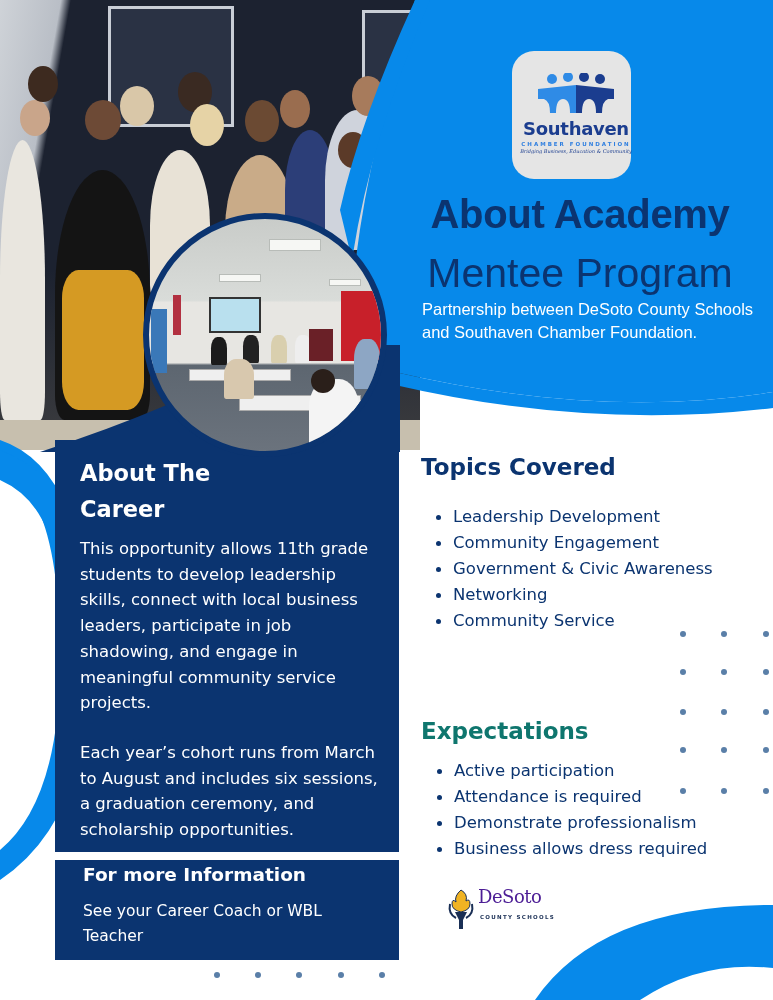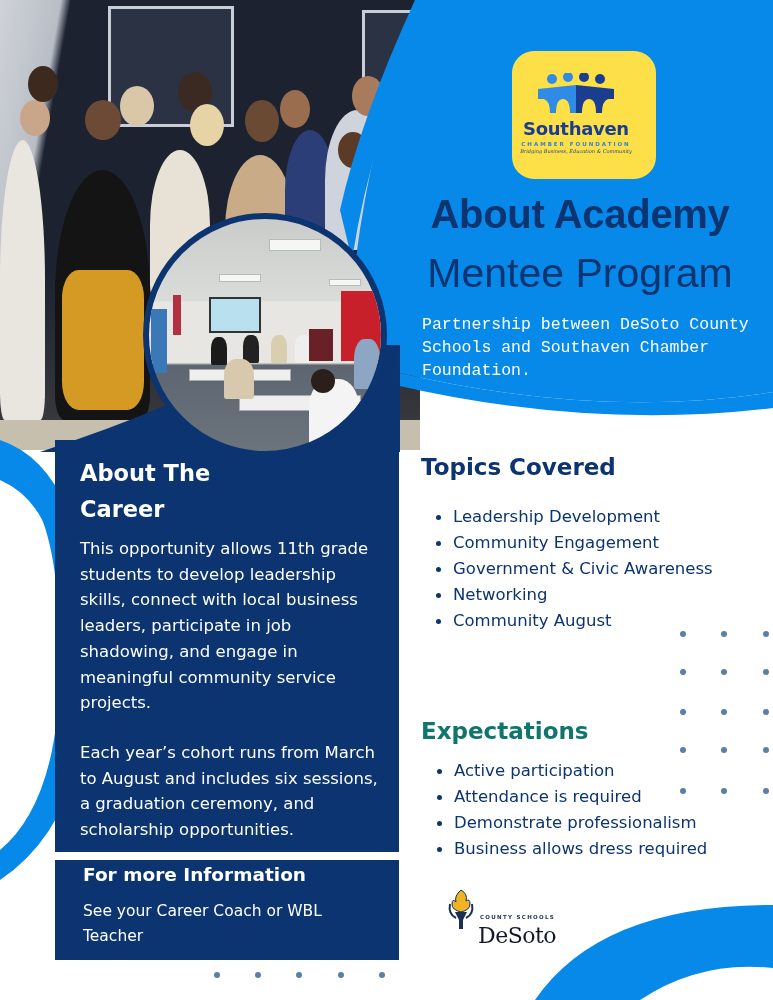--- a/index.html
+++ b/index.html
@@ -9,29 +9,29 @@
   
   .photo-bg { left:0; top:0; width:420px; height:450px; overflow:hidden;
     background:
       linear-gradient(180deg, rgba(20,28,45,0) 60%, rgba(120,110,90,0.35) 100%),
       linear-gradient(100deg, #cfd3d8 0px, #b9bec6 60px, #1c2230 70px, #1c2230 100%);
   }
   .photo-window { position:absolute; border:3px solid #c9ced6; background:#2a3244; }
   .person { position:absolute; border-radius:50% 50% 10% 10%; }
   .head { position:absolute; border-radius:50%; }
 
-  .logo-box { left:512px; top:51px; width:144px; height:128px; background:#fde047; border-radius:22px; }
+  .logo-box { left:512px; top:51px; width:119px; height:128px; background:#e5e5e5; border-radius:22px; }
   .logo-word { position:absolute; left:0; width:128px; text-align:center; }
   .logo-name { top:67px; font-family:"DejaVu Sans", sans-serif; font-weight:bold; font-size:18px; color:#1b3d8f; letter-spacing:-0.3px; }
   .logo-sub { top:90px; font-size:5.5px; color:#2f7fe0; letter-spacing:2px; font-weight:bold; }
   .logo-tag { top:97px; font-size:5px; color:#1b3d8f; font-style:italic; font-family:"DejaVu Serif", serif; }
 
   .title-1 { left:400px; top:192px; width:360px; text-align:center; font-family:"Liberation Sans", sans-serif; font-weight:bold; font-size:40px; color:#0b3470; letter-spacing:-0.3px; }
   .title-2 { left:400px; top:250px; width:360px; text-align:center; font-family:"Liberation Sans", sans-serif; font-size:41px; color:#0b3470; }
-  .partner { left:422px; top:313px; width:340px; font-family:Liberation Mono, monospace; font-size:16.5px; line-height:23px; color:#ffffff; }
+  .partner { left:422px; top:298px; width:340px; font-family:Liberation Sans, sans-serif; font-size:16.5px; line-height:23px; color:#ffffff; }
 
   
   .about-panel { left:55px; top:440px; width:344px; height:412px; background:#0b3470; }
   .about-h { left:80px; top:455px; width:300px; font-family:"DejaVu Sans", sans-serif; font-weight:bold; font-size:22.5px; line-height:36px; color:#fff; }
   .about-p { left:80px; top:536px; width:305px; font-family:"DejaVu Sans", sans-serif; font-size:16.5px; line-height:25.7px; color:#fff; }
   .about-p2 { top:740px; }
 
   .info-panel { left:55px; top:860px; width:344px; height:100px; background:#0b3470; }
   .info-h { left:83px; top:864px; font-family:"DejaVu Sans", sans-serif; font-weight:bold; font-size:18.5px; color:#fff; }
   .info-p { left:83px; top:899px; width:300px; font-family:"DejaVu Sans", sans-serif; font-size:15.5px; line-height:25px; color:#fff; }
@@ -48,21 +48,21 @@
   
   .topics-h { left:421px; top:454px; font-family:"DejaVu Sans", sans-serif; font-weight:bold; font-size:23px; color:#0b3470; }
   .list { position:absolute; margin:0; padding:0; list-style:none; font-family:"DejaVu Sans", sans-serif; font-size:16.5px; color:#0b3470; }
   .list li { position:relative; padding-left:32px; height:25.9px; line-height:25.9px; }
   .list li::before { content:""; position:absolute; left:15px; top:11px; width:5px; height:5px; border-radius:50%; background:#0b3470; }
   .topics-list { left:421px; top:504px; }
   .exp-h { left:421px; top:718px; font-family:"DejaVu Sans", sans-serif; font-weight:bold; font-size:23px; color:#0f766e; }
   .exp-list { left:422px; top:758px; }
 
   .desoto-logo { left:446px; top:888px; width:120px; height:42px; }
-  .desoto-name { position:absolute; left:32px; top:-2px; font-family:"DejaVu Serif", serif; font-size:22px; color:#0f172a; letter-spacing:-0.5px;margin-top:37px; }
+  .desoto-name { position:absolute; left:32px; top:-2px; font-family:"DejaVu Serif", serif; font-size:18px; color:#4c1d95; letter-spacing:-0.5px; }
   .desoto-sub { position:absolute; left:34px; top:26px; font-family:"DejaVu Sans", sans-serif; font-weight:bold; font-size:5.5px; color:#1a2f55; letter-spacing:1.3px; }
 
   .dot { position:absolute; width:6px; height:6px; border-radius:50%; background:#5a7fa8; }
 </style>
 </head>
 <body>
 
 <div class="abs photo-bg">
   <div class="photo-window" style="left:108px;top:6px;width:120px;height:115px;"></div>
   <div class="photo-window" style="left:362px;top:10px;width:60px;height:110px;"></div>
@@ -152,21 +152,21 @@
 <div class="abs info-panel"></div>
 <div class="abs info-h">For more Information</div>
 <div class="abs info-p">See your Career Coach or WBL Teacher</div>
 
 <div class="abs topics-h">Topics Covered</div>
 <ul class="list topics-list">
   <li>Leadership Development</li>
   <li>Community Engagement</li>
   <li>Government &amp; Civic Awareness</li>
   <li>Networking</li>
-  <li>Community August</li>
+  <li>Community Service</li>
 </ul>
 
 <div class="abs exp-h">Expectations</div>
 <ul class="list exp-list">
   <li>Active participation</li>
   <li>Attendance is required</li>
   <li>Demonstrate professionalism</li>
   <li>Business allows dress required</li>
 </ul>
 

